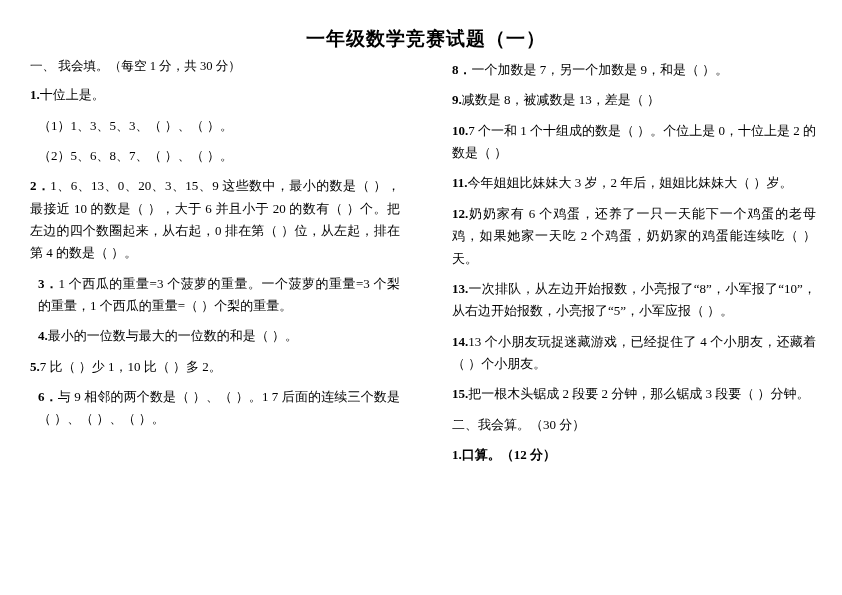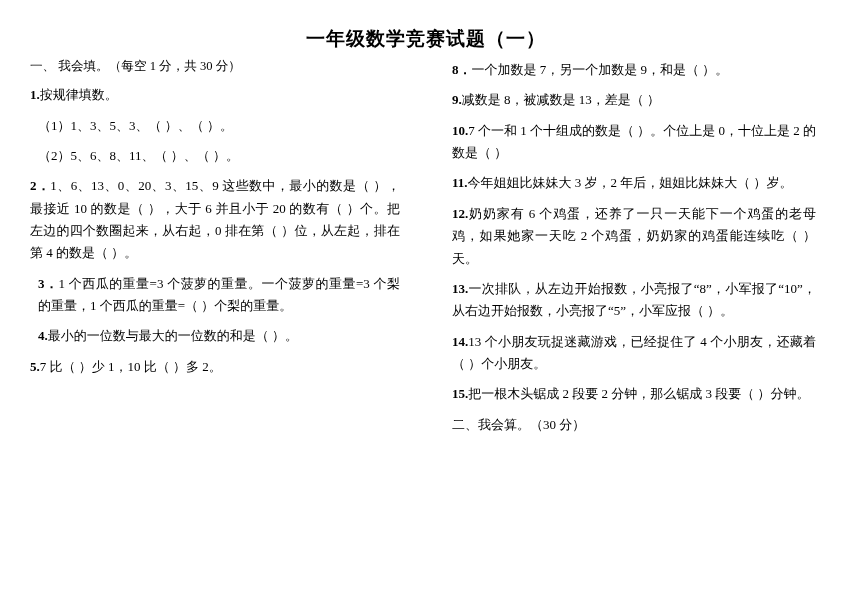--- a/index.html
+++ b/index.html
@@ -65,47 +65,50 @@
 <div class="page">
 
   <h1 class="title">一年级数学竞赛试题（一）</h1>
 
   <div class="columns">
 
     <div class="col col-left">
       <div class="sec-head">一、 我会填。（每空 1 分，共 30 分）</div>
 
       <div class="q">
-        <span class="num">1.</span><span>按规律填数。</span>
+        <span class="num">1.</span><span>十位上是。</span>
       </div>
 
       <div class="q ind1">
         <span>（1）1、3、5、3、（  ）、（  ）。</span>
       </div>
 
       <div class="q ind1">
-        <span>（2）5、6、8、11、（  ）、（  ）。</span>
+        <span>（2）5、6、8、7、（  ）、（  ）。</span>
       </div>
 
       <div class="q">
         <span class="num">2．</span><span>1、6、13、0、20、3、15、9 这些数中，最小的数是（    ），最接近 10 的数是（      ），大于 6 并且小于 20 的数有（   ）个。把左边的四个数圈起来，从右起，0 排在第（   ）位，从左起，排在第 4 的数是（     ）。</span>
       </div>
 
       <div class="q ind1">
         <span class="num">3．</span><span>1 个西瓜的重量=3 个菠萝的重量。一个菠萝的重量=3 个梨的重量，1 个西瓜的重量=（  ）个梨的重量。</span>
       </div>
 
       <div class="q ind1">
         <span class="num">4.</span><span>最小的一位数与最大的一位数的和是（        ）。</span>
       </div>
 
       <div class="q">
         <span class="num">5.</span><span>7 比（   ）少 1，10 比（    ）多 2。</span>
       </div>
 
+      <div class="q ind1">
+        <span class="num">6．</span><span>与 9 相邻的两个数是（    ）、（    ）。1 7 后面的连续三个数是（  ）、（  ）、（  ）。</span>
+      </div>
 
     </div>
 
     <div class="col col-right">
       <div class="q right-first">
         <span class="num">8．</span><span>一个加数是 7，另一个加数是 9，和是（        ）。</span>
       </div>
 
       <div class="q">
         <span class="num">9.</span><span>减数是 8，被减数是 13，差是（      ）</span>
@@ -131,16 +134,17 @@
         <span class="num">14.</span><span>13 个小朋友玩捉迷藏游戏，已经捉住了 4 个小朋友，还藏着（   ）个小朋友。</span>
       </div>
 
       <div class="q">
         <span class="num">15.</span><span>把一根木头锯成 2 段要 2 分钟，那么锯成 3 段要（      ）分钟。</span>
       </div>
 
 
       <div class="q">二、我会算。（30 分）</div>
 
+      <div class="q b">1.口算。（12 分）</div>
     </div>
 
   </div>
 </div>
 
 </body></html>

